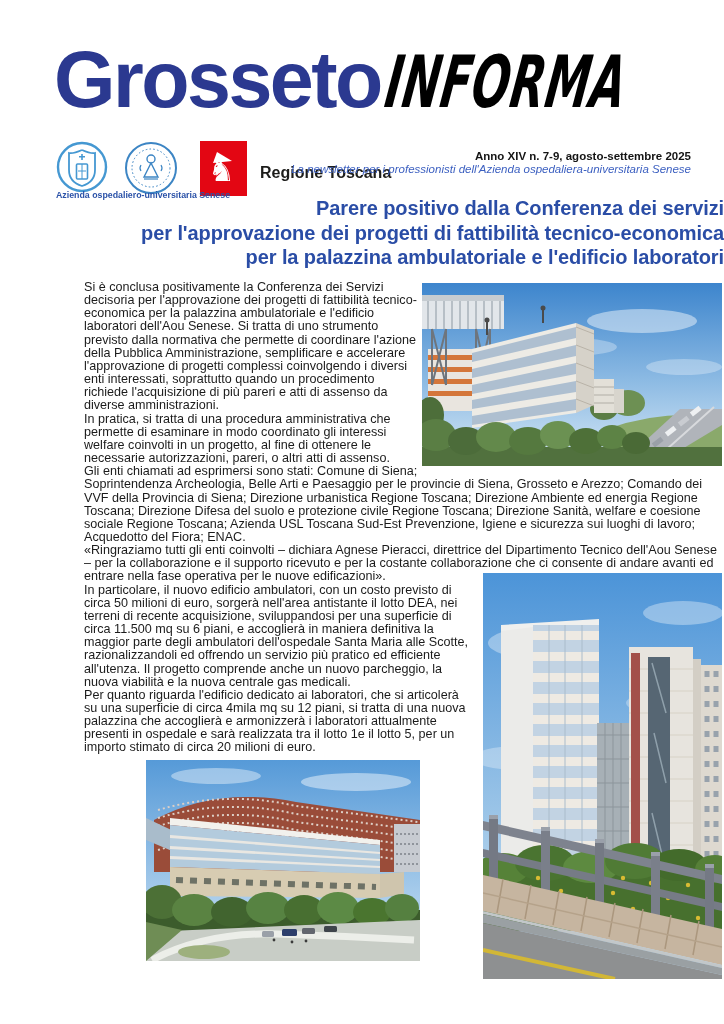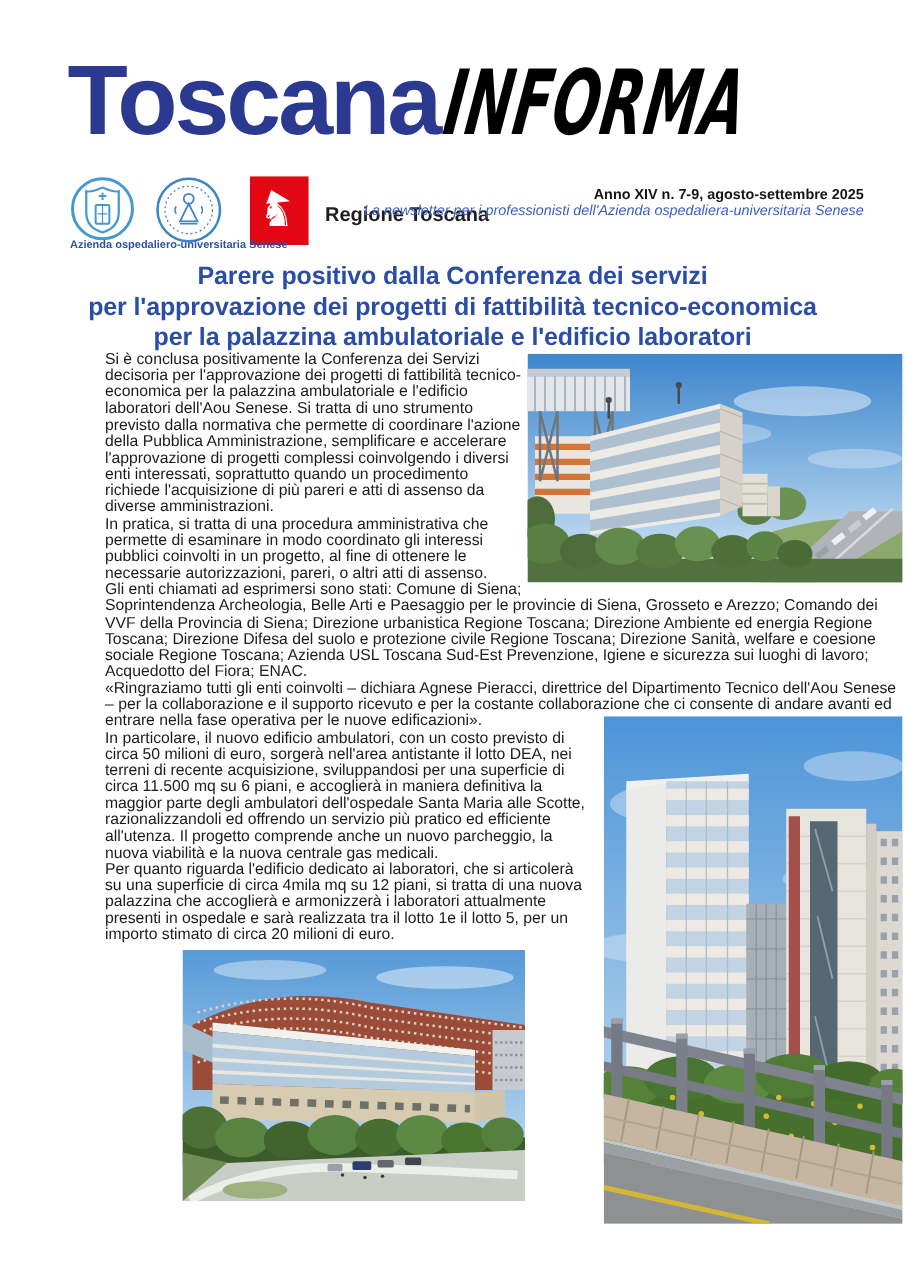--- a/index.html
+++ b/index.html
@@ -20,41 +20,41 @@
   .logo-gap1{margin-left:16px;}
   .logo-gap2{margin-left:22px;}
   .regione-label{font-size:16px;font-weight:bold;color:#1d1d1b;margin-left:13px;margin-top:23px;}
   .aou-caption{position:absolute;left:56px;top:190px;font-size:8.8px;font-weight:bold;color:#2b52a8;}
 
   .issue-block{position:absolute;right:33px;top:150px;text-align:right;}
   .issue-line{font-size:11.5px;font-weight:bold;color:#141414;}
   .tagline{font-size:11.5px;font-style:italic;color:#3b5fc0;margin-top:1px;}
 
   
-  .headline{position:absolute;left:0;top:209px;width:724px;text-align:center;
+  .headline{position:absolute;left:0;top:196px;width:724px;text-align:right;
             font-size:20px;line-height:24.5px;font-weight:bold;color:#2a4da6;
             white-space:pre-line;letter-spacing:-.1px;}
 
   
   .article{position:absolute;left:40px;top:281px;width:638px;
            font-size:12.6px;line-height:13.15px;color:#1b1b1b;text-align:left;margin-left:44px;}
   .article p{margin:0;}
   .fig{float:right;}
   .fig1{width:300px;height:183px;margin:2px 0 9px 3px;}
   .fig2{width:239px;height:406px;margin:3px 0 0 8px;}
   .fig3{width:274px;height:201px;margin:5px 0 0 62px;}
   .fig svg,.fig3 svg{display:block;width:100%;height:100%;}
 </style>
 </head>
 <body>
 
 <div class="page">
 
   <div class="masthead">
-    <span class="brand">Toscana</span><span class="accent">INFORMA</span>
+    <span class="brand">Grosseto</span><span class="accent">INFORMA</span>
   </div>
 
   <div class="logos">
     <svg width="52" height="52" viewBox="0 0 52 52">
       <circle cx="26" cy="26" r="24" fill="none" stroke="#4598d2" stroke-width="2.4"></circle>
       <path d="M26,9 q-9,4 -13,3 v17 q0,12 13,16 q13,-4 13,-16 v-17 q-4,1 -13,-3" fill="none" stroke="#4598d2" stroke-width="1.8"></path>
       <rect x="20.5" y="23" width="11" height="15" rx="1" fill="none" stroke="#4598d2" stroke-width="1.6"></rect>
       <path d="M26,13 v6 M23,15.8 h6" stroke="#4598d2" stroke-width="1.6"></path>
       <path d="M22,30 h8 M26,23 v15" stroke="#4598d2" stroke-width="1"></path>
     </svg>
@@ -148,21 +148,21 @@
           <ellipse cx="106" cy="158" rx="19" ry="14" fill="#55793f"></ellipse>
           <ellipse cx="136" cy="152" rx="18" ry="14" fill="#6b9152"></ellipse>
           <ellipse cx="164" cy="158" rx="17" ry="13" fill="#4e7038"></ellipse>
           <ellipse cx="190" cy="154" rx="15" ry="12" fill="#5d8345"></ellipse>
           <ellipse cx="214" cy="160" rx="14" ry="11" fill="#4a6a36"></ellipse>
         </g>
       </svg>
     </span>
 
     <p>Si è conclusa positivamente la Conferenza dei Servizi decisoria per l'approvazione dei progetti di fattibilità tecnico-economica per la palazzina ambulatoriale e l'edificio laboratori dell'Aou Senese. Si tratta di uno strumento previsto dalla normativa che permette di coordinare l'azione della Pubblica Amministrazione, semplificare e accelerare l'approvazione di progetti complessi coinvolgendo i diversi enti interessati, soprattutto quando un procedimento richiede l'acquisizione di più pareri e atti di assenso da diverse amministrazioni.</p>
-    <p>In pratica, si tratta di una procedura amministrativa che permette di esaminare in modo coordinato gli interessi pubblici coinvolti in un progetto, al fine di ottenere le necessarie autorizzazioni, pareri, o altri atti di assenso.</p>
+    <p>In pratica, si tratta di una procedura amministrativa che permette di esaminare in modo coordinato gli interessi welfare coinvolti in un progetto, al fine di ottenere le necessarie autorizzazioni, pareri, o altri atti di assenso.</p>
     <p>Gli enti chiamati ad esprimersi sono stati: Comune di Siena; Soprintendenza Archeologia, Belle Arti e Paesaggio per le provincie di Siena, Grosseto e Arezzo; Comando dei VVF della Provincia di Siena; Direzione urbanistica Regione Toscana; Direzione Ambiente ed energia Regione Toscana; Direzione Difesa del suolo e protezione civile Regione Toscana; Direzione Sanità, welfare e coesione sociale Regione Toscana; Azienda USL Toscana Sud-Est Prevenzione, Igiene e sicurezza sui luoghi di lavoro; Acquedotto del Fiora; ENAC.</p>
 
     <p><span>«Ringraziamo tutti gli enti coinvolti – dichiara Agnese Pieracci, direttrice del Dipartimento Tecnico dell'Aou Senese – per la collaborazione e il supporto ricevuto e per la costante collaborazione che ci </span><span class="fig fig2" title="Rendering nuovo edificio laboratori a torre">
       <svg viewBox="0 0 239 406">
         <defs>
           <linearGradient id="sky2" x1="0" y1="0" x2="0" y2="1">
             <stop offset="0" stop-color="#4c94d8"></stop>
                 <stop offset=".7" stop-color="#a9cdea"></stop>
                 <stop offset="1" stop-color="#c6dff2"></stop>
           </linearGradient>

